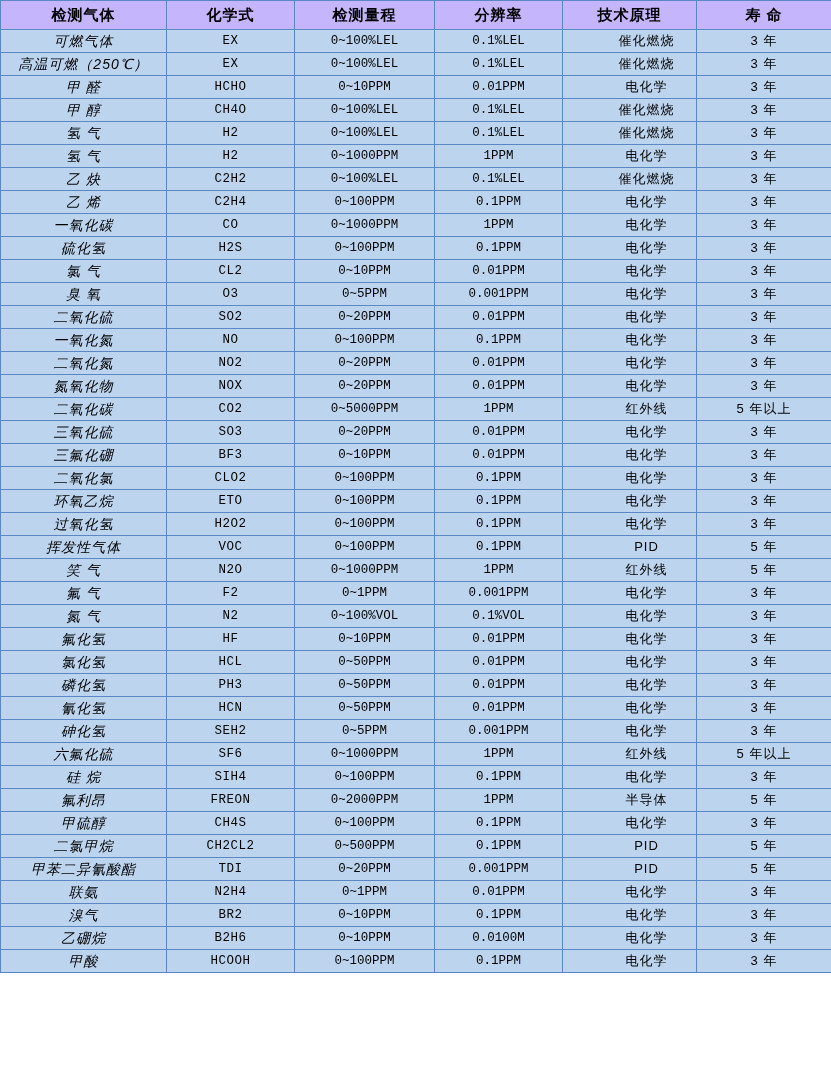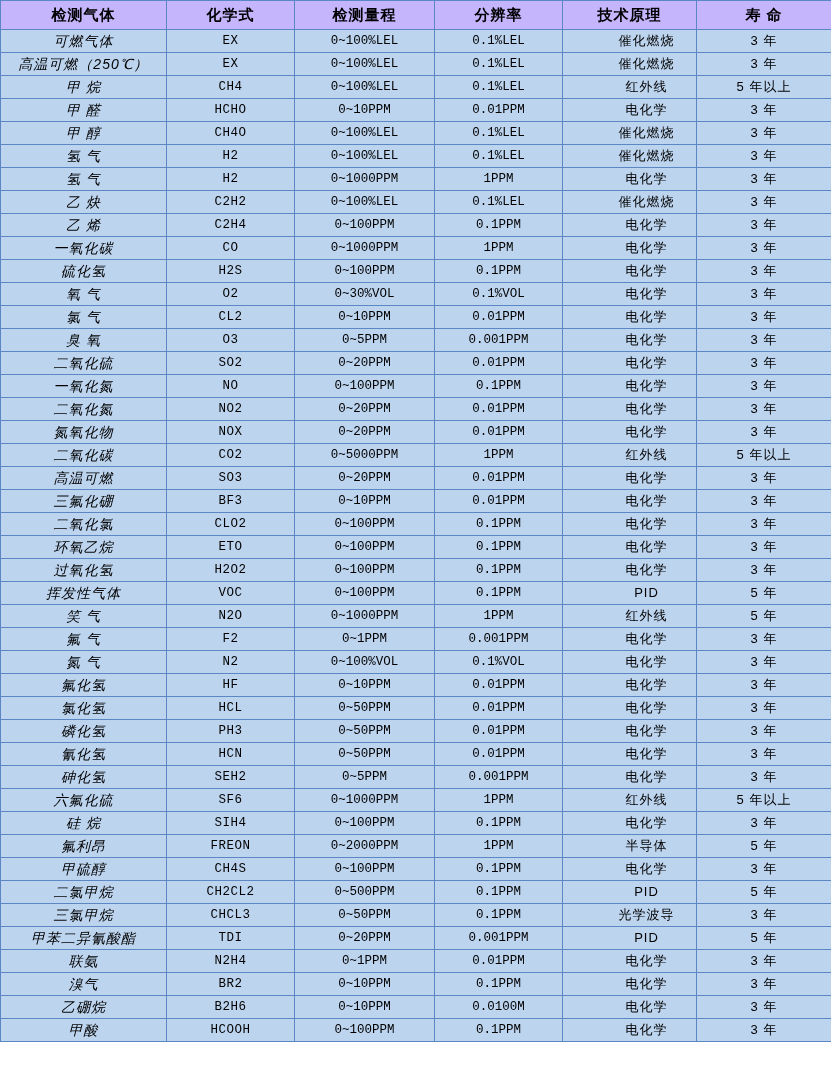--- a/index.html
+++ b/index.html
@@ -114,28 +114,20 @@
         </tr>
         <tr>
           <td class="col-name">高温可燃（250℃）</td>
           <td class="col-formula">EX</td>
           <td class="col-range">0~100%LEL</td>
           <td class="col-res">0.1%LEL</td>
           <td class="col-principle">催化燃烧</td>
           <td class="col-life">3 年</td>
         </tr>
         <tr>
-          <td class="col-name">甲 烷</td>
-          <td class="col-formula">CH4</td>
-          <td class="col-range">0~100%LEL</td>
-          <td class="col-res">0.1%LEL</td>
-          <td class="col-principle">红外线</td>
-          <td class="col-life">5 年以上</td>
-        </tr>
-        <tr>
           <td class="col-name">甲 醛</td>
           <td class="col-formula">HCHO</td>
           <td class="col-range">0~10PPM</td>
           <td class="col-res">0.01PPM</td>
           <td class="col-principle">电化学</td>
           <td class="col-life">3 年</td>
         </tr>
         <tr>
           <td class="col-name">甲 醇</td>
           <td class="col-formula">CH4O</td>
@@ -186,28 +178,20 @@
         </tr>
         <tr>
           <td class="col-name">硫化氢</td>
           <td class="col-formula">H2S</td>
           <td class="col-range">0~100PPM</td>
           <td class="col-res">0.1PPM</td>
           <td class="col-principle">电化学</td>
           <td class="col-life">3 年</td>
         </tr>
         <tr>
-          <td class="col-name">氧 气</td>
-          <td class="col-formula">O2</td>
-          <td class="col-range">0~30%VOL</td>
-          <td class="col-res">0.1%VOL</td>
-          <td class="col-principle">电化学</td>
-          <td class="col-life">3 年</td>
-        </tr>
-        <tr>
           <td class="col-name">氯 气</td>
           <td class="col-formula">CL2</td>
           <td class="col-range">0~10PPM</td>
           <td class="col-res">0.01PPM</td>
           <td class="col-principle">电化学</td>
           <td class="col-life">3 年</td>
         </tr>
         <tr>
           <td class="col-name">臭 氧</td>
           <td class="col-formula">O3</td>
@@ -250,21 +234,21 @@
         </tr>
         <tr>
           <td class="col-name">二氧化碳</td>
           <td class="col-formula">CO2</td>
           <td class="col-range">0~5000PPM</td>
           <td class="col-res">1PPM</td>
           <td class="col-principle">红外线</td>
           <td class="col-life">5 年以上</td>
         </tr>
         <tr>
-          <td class="col-name">高温可燃</td>
+          <td class="col-name">三氧化硫</td>
           <td class="col-formula">SO3</td>
           <td class="col-range">0~20PPM</td>
           <td class="col-res">0.01PPM</td>
           <td class="col-principle">电化学</td>
           <td class="col-life">3 年</td>
         </tr>
         <tr>
           <td class="col-name">三氟化硼</td>
           <td class="col-formula">BF3</td>
           <td class="col-range">0~10PPM</td>
@@ -400,28 +384,20 @@
           <td class="col-principle">电化学</td>
           <td class="col-life">3 年</td>
         </tr>
         <tr>
           <td class="col-name">二氯甲烷</td>
           <td class="col-formula">CH2CL2</td>
           <td class="col-range">0~500PPM</td>
           <td class="col-res">0.1PPM</td>
           <td class="col-principle">PID</td>
           <td class="col-life">5 年</td>
-        </tr>
-        <tr>
-          <td class="col-name">三氯甲烷</td>
-          <td class="col-formula">CHCL3</td>
-          <td class="col-range">0~50PPM</td>
-          <td class="col-res">0.1PPM</td>
-          <td class="col-principle">光学波导</td>
-          <td class="col-life">3 年</td>
         </tr>
         <tr>
           <td class="col-name">甲苯二异氰酸酯</td>
           <td class="col-formula">TDI</td>
           <td class="col-range">0~20PPM</td>
           <td class="col-res">0.001PPM</td>
           <td class="col-principle">PID</td>
           <td class="col-life">5 年</td>
         </tr>
         <tr>

